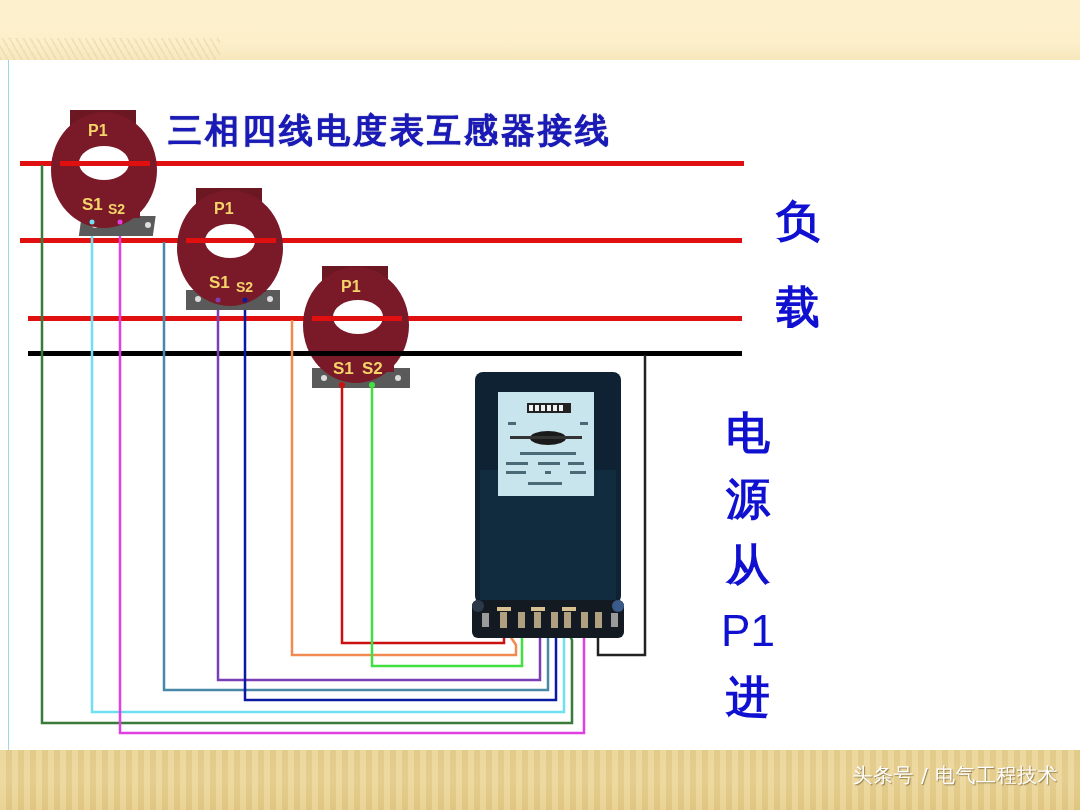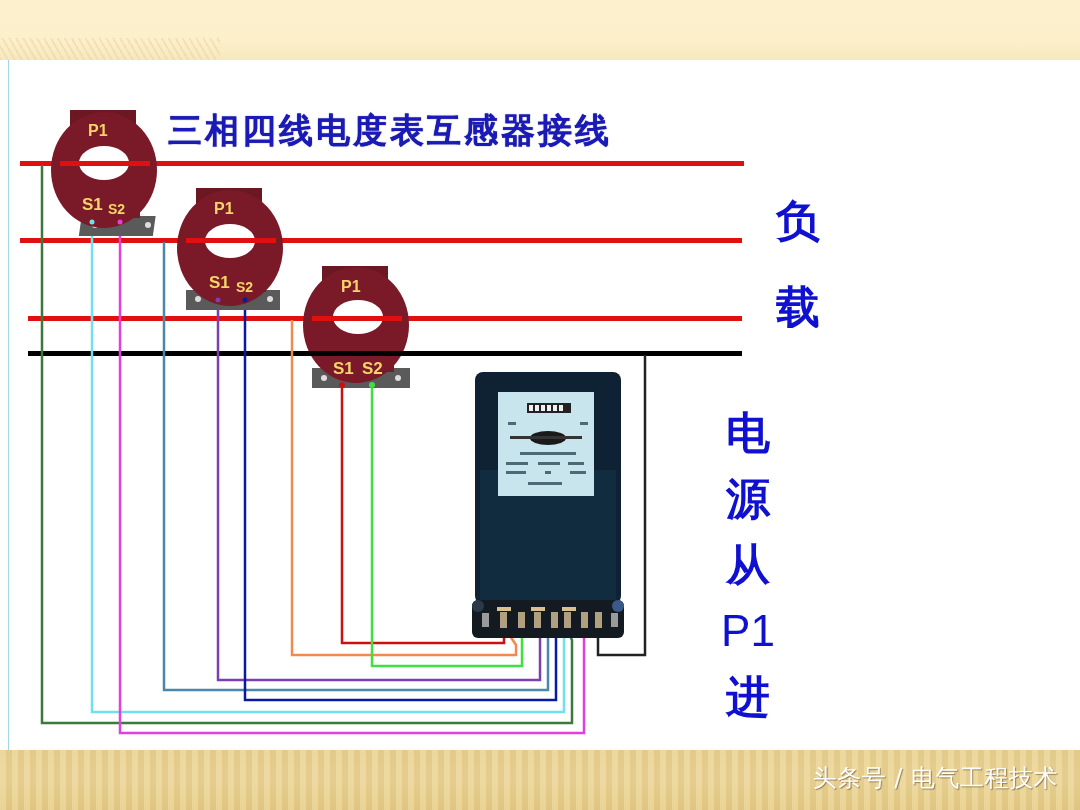--- a/index.html
+++ b/index.html
@@ -21,21 +21,21 @@
       background:
         repeating-linear-gradient(90deg, rgba(255,240,200,0.25) 0 6px, rgba(200,170,100,0.12) 6px 12px),
         linear-gradient(180deg, #e6cf8f 0%, #e8d294 50%, #e2c985 100%);
     }
     .left-edge {
       position: absolute; left: 8px; top: 60px; width: 1px; height: 690px;
       background: #9fd6e8;
     }
     .watermark {
       position: absolute; right: 22px; top: 762px;
-      font-family: "DejaVu Sans", sans-serif; font-size: 24px; color: #ffffff;
+      font-family: "DejaVu Sans", sans-serif; font-size: 20px; color: #ffffff;
       text-shadow: 1px 1px 1px rgba(80,60,20,0.55);
       letter-spacing: 0.5px;
     }
     .title {
       position: absolute; left: 168px; top: 108px;
       font-family: Liberation Sans, sans-serif; font-weight: bold;
       font-size: 34px; color: #1a1ab8; letter-spacing: 3px;
       text-shadow: 0 0 1px #0a0a80;
     }
     .vlabel {

